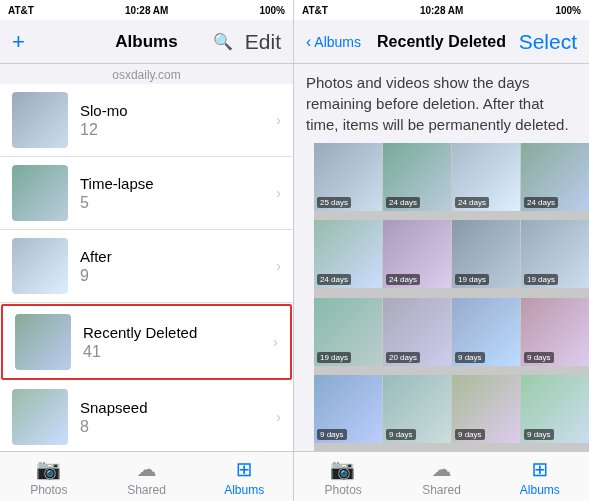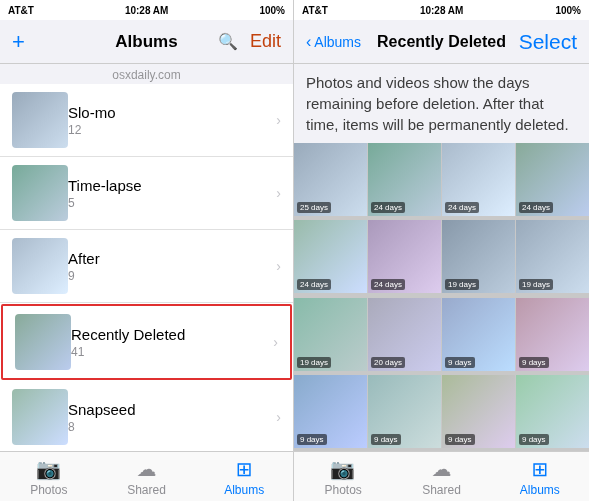--- a/index.html
+++ b/index.html
@@ -65,22 +65,22 @@
       gap: 12px;
       align-items: center;
     }
 
     .nav-bar-left .nav-actions .search-icon {
       color: #007aff;
       font-size: 16px;
     }
 
     .nav-bar-left .nav-actions .edit-btn {
-      color: #c2410c;
-      font-size: 18px;
+      color: #404040;
+      font-size: 21px;
     }
 
     .watermark {
       text-align: center;
       font-size: 12px;
       color: rgba(0,0,0,0.4);
       padding: 4px 0 2px;
       background: #f2f2f7;
     }
 
@@ -117,30 +117,31 @@
     }
 
     .album-thumb-inner {
       width: 100%;
       height: 100%;
       background: linear-gradient(135deg, #b0b0b5 0%, #d0d0d5 50%, #b8b8bc 100%);
     }
 
     .album-info {
       flex: 1;
+      padding-left: 12px;
     }
 
     .album-name {
       font-size: 15px;
       color: #000;
       font-weight: 400;
     }
 
     .album-count {
-      font-size: 12px;
+      font-size: 16px;
       color: #8e8e93;
       margin-top: 2px;
     }
 
     .album-chevron {
       color: #c7c7cc;
       font-size: 14px;
     }
 
     
@@ -245,20 +246,21 @@
       background: #f2f2f7;
     }
 
     .photo-grid {
       flex: 1;
       display: grid;
       grid-template-columns: repeat(4, 1fr);
       gap: 1px;
       background: #c8c8c8;
       overflow: hidden;
+      margin-left: 20px;
     }
 
     .photo-cell {
       position: relative;
       background: #b0b0b8;
       aspect-ratio: 1;
       overflow: hidden;
     }
 
     .photo-cell-inner {

